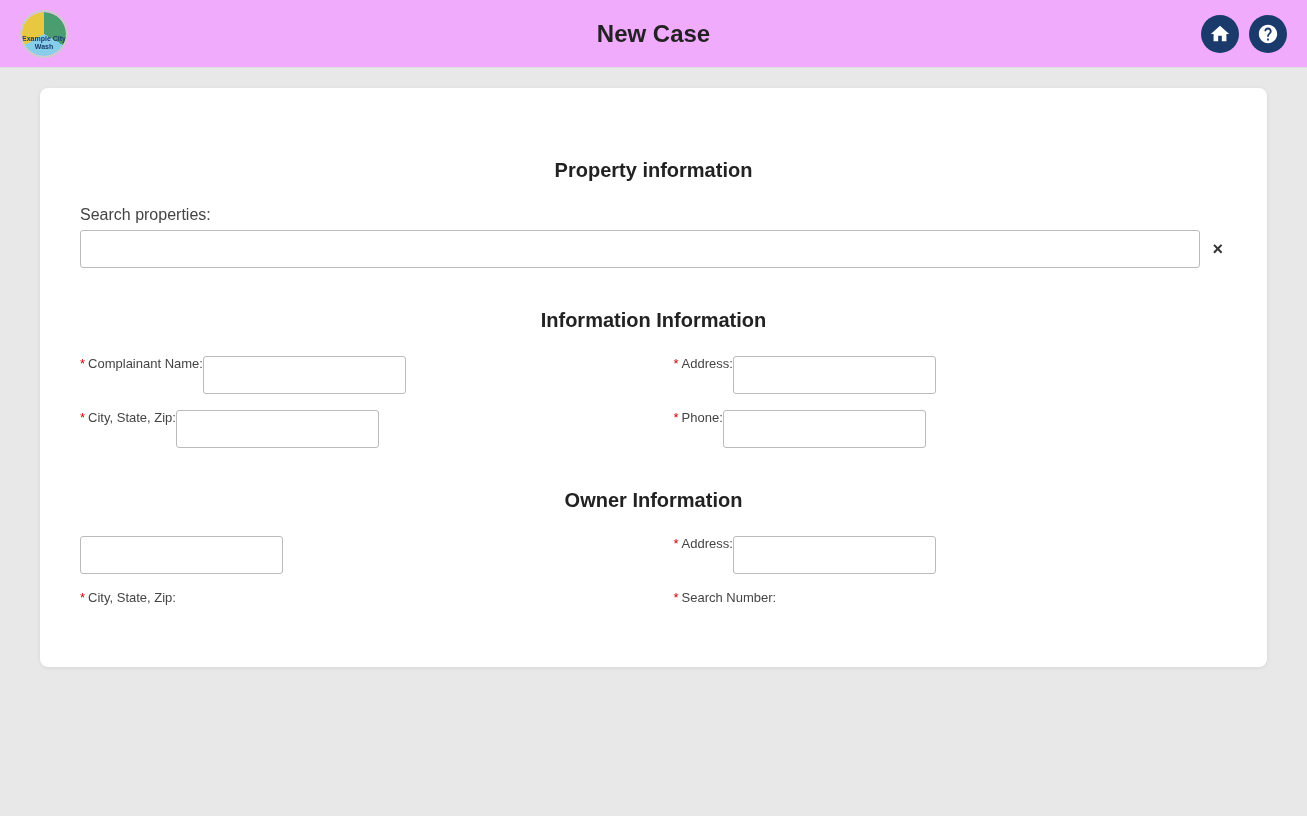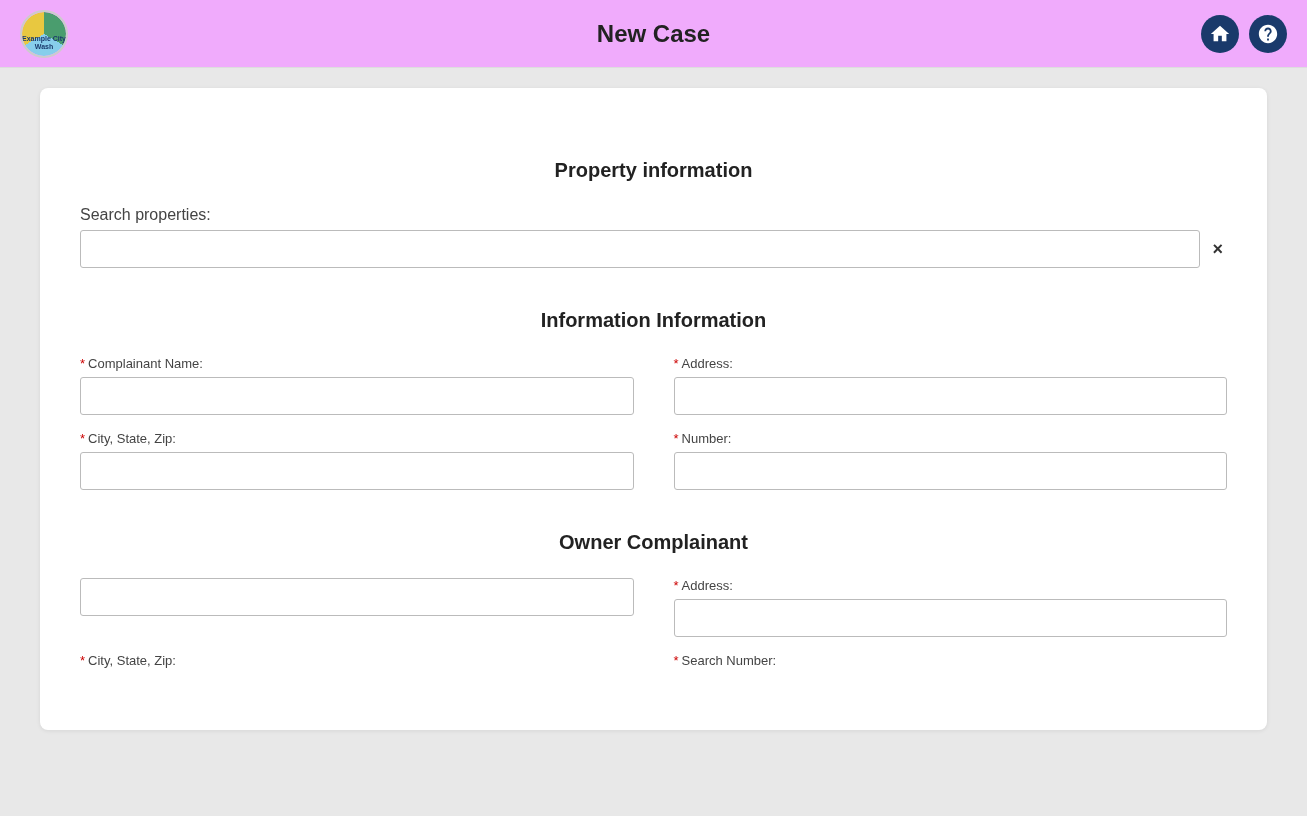--- a/index.html
+++ b/index.html
@@ -167,21 +167,21 @@
     
     .form-row {
       display: grid;
       grid-template-columns: 1fr 1fr;
       gap: 16px 40px;
       margin-bottom: 16px;
     }
 
     .form-group {
       display: flex;
-      flex-direction: column;
+      flex-direction: row;
     }
 
     .form-label {
       font-size: 13px;
       color: #444;
       margin-bottom: 6px;
     }
 
     .required-star {
       color: #cc0000;
@@ -262,30 +262,30 @@
 
       <div class="form-row">
         <div class="form-group">
           <label class="form-label">
             <span class="required-star">*</span><span>City, State, Zip:</span>
           </label>
           <input type="text" class="form-input" style="">
         </div>
         <div class="form-group">
           <label class="form-label">
-            <span class="required-star">*</span><span>Number:</span>
+            <span class="required-star">*</span><span>Phone:</span>
           </label>
           <input type="text" class="form-input" style="">
         </div>
       </div>
 
     </div>
 
     <div>
-      <h2 class="section-title">Owner Complainant</h2>
+      <h2 class="section-title">Owner Information</h2>
 
       <div class="form-row">
         <div class="form-group">
           <input type="text" class="form-input" style="">
         </div>
         <div class="form-group">
           <label class="form-label">
             <span class="required-star">*</span><span>Address:</span>
           </label>
           <input type="text" class="form-input" style="">

